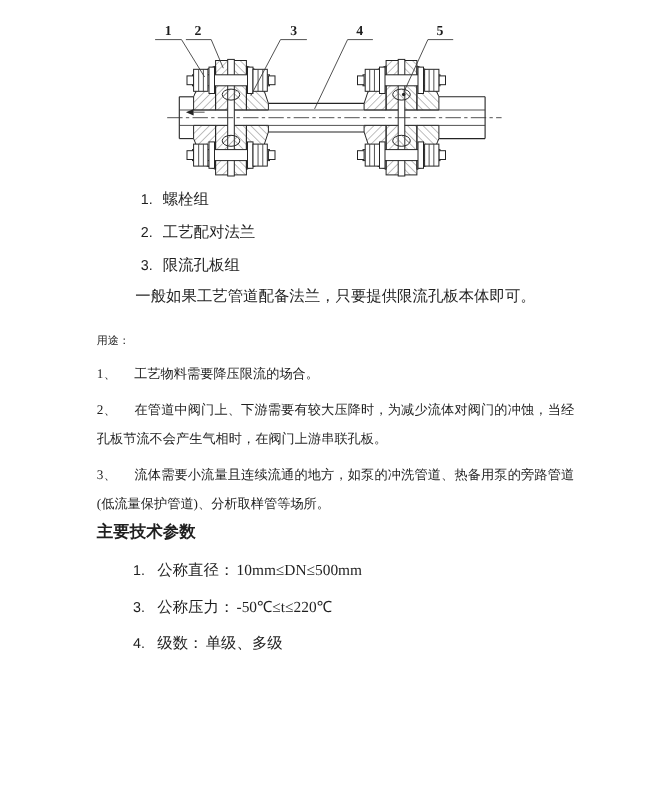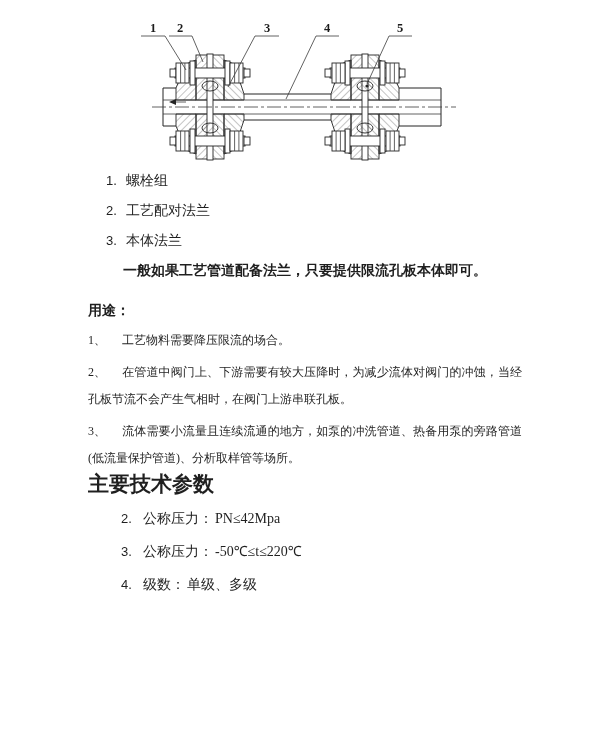--- a/index.html
+++ b/index.html
@@ -8,32 +8,32 @@
     font-family:"Liberation Serif", serif; color:#1f1f1f;
     -webkit-font-smoothing:antialiased;
   }
   .page { position:relative; width:600px; height:731px; overflow:hidden; background:#fff; }
 
   .drawing { position:absolute; left:0; top:0; }
 
   .content { position:absolute; left:88px; top:166px; width:434px; }
 
   
-  .parts { margin-left:18px; }
+  .parts { margin-left:40px; }
   .part-row { height:30px; line-height:30px; font-size:14px; }
   .pnum { font-family:"Liberation Sans", sans-serif; font-size:13px; display:inline-block; min-width:13px; margin-right:7px; }
 
-  .note { margin:0; line-height:30px; font-size:14px; text-indent:35px;font-weight:bold; }
-
-  .usage-heading { margin:14px 0 0 0; line-height:22px; font-size:14px;font-weight:bold; }
+  .note { margin:0; line-height:30px; font-size:14px; text-indent:35px; }
+
+  .usage-heading { margin:14px 0 0 0; line-height:22px; font-size:10px; }
 
   .usage-item { margin:5px 0 0 0; line-height:27px; font-size:12px; text-align:justify; }
   .unum { margin-right:16px; }
 
-  .tech-heading { margin:0; line-height:24px; font-size:21px; font-weight:bold; }
+  .tech-heading { margin:0; line-height:24px; font-size:15px; font-weight:bold; }
 
   .tech { margin:6px 0 0 33px; }
   .tech-row { height:33px; line-height:33px; font-size:14px; }
   .tnum { font-family:"Liberation Sans", sans-serif; font-size:13px; display:inline-block; min-width:12px; margin-right:10px; }
   .tval { margin-left:2px; }
 
   svg .ln   { stroke:#242424; stroke-width:1; fill:none; }
   svg .thin { stroke:#3a3a3a; stroke-width:0.8; fill:none; }
   svg .wht  { fill:#ffffff; stroke:#242424; stroke-width:0.9; }
   svg .callout-num { font-family:"Liberation Serif", serif; font-size:12.5px; font-weight:bold; fill:#1c1c1c; }
@@ -147,21 +147,21 @@
     <div class="parts" id="parts-list">
   <div class="part-row">
     <span class="pnum">1.</span><span class="plabel">螺栓组</span>
   </div>
 
   <div class="part-row">
     <span class="pnum">2.</span><span class="plabel">工艺配对法兰</span>
   </div>
 
   <div class="part-row">
-    <span class="pnum">3.</span><span class="plabel">本体法兰</span>
+    <span class="pnum">3.</span><span class="plabel">限流孔板组</span>
   </div>
 
 
 </div>
 
     <p class="note">一般如果工艺管道配备法兰，只要提供限流孔板本体即可。</p>
 
     <p class="usage-heading">用途：</p>
     <div id="usage-list">
   <p class="usage-item">
@@ -173,24 +173,24 @@
   </p>
 
   <p class="usage-item">
     <span class="unum">3、</span><span class="utext">流体需要小流量且连续流通的地方，如泵的冲洗管道、热备用泵的旁路管道(低流量保护管道)、分析取样管等场所。</span>
   </p>
 
 </div>
 
     <p class="tech-heading">主要技术参数</p>
     <div class="tech" id="tech-list">
-
   <div class="tech-row">
-    <span class="tnum">2.</span><span class="tlabel">公称压力：</span><span class="tval">PN≤42Mpa</span>
-  </div>
+    <span class="tnum">1.</span><span class="tlabel">公称直径：</span><span class="tval">10mm≤DN≤500mm</span>
+  </div>
+
 
   <div class="tech-row">
     <span class="tnum">3.</span><span class="tlabel">公称压力：</span><span class="tval">-50℃≤t≤220℃</span>
   </div>
 
   <div class="tech-row">
     <span class="tnum">4.</span><span class="tlabel">级数：</span><span class="tval">单级、多级</span>
   </div>
 </div>
 

